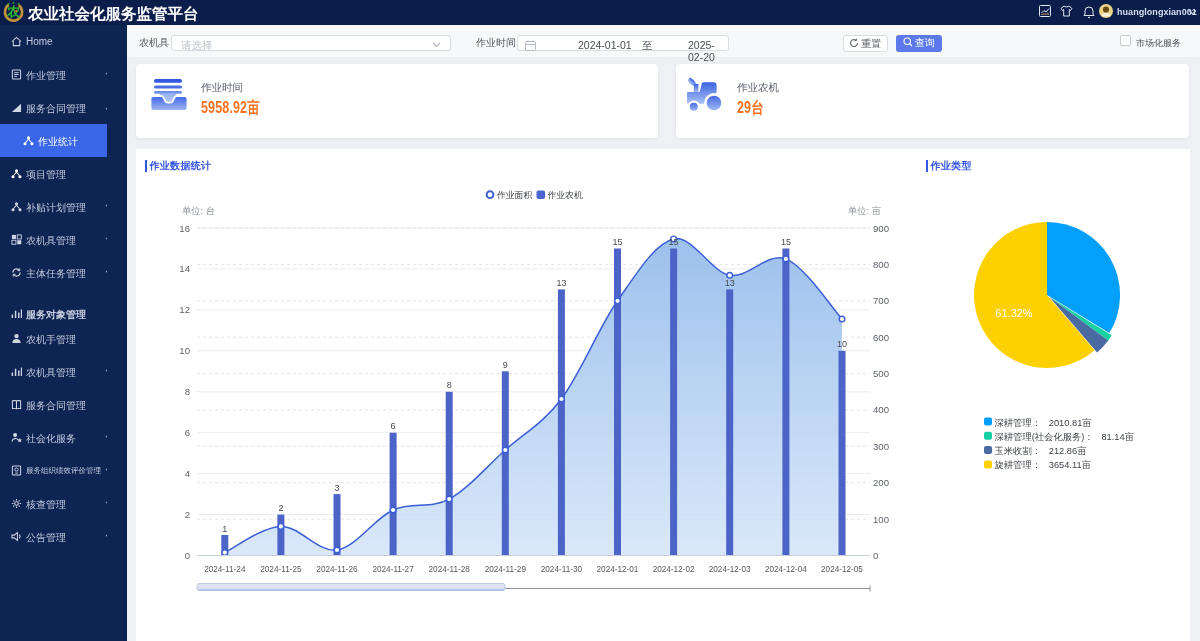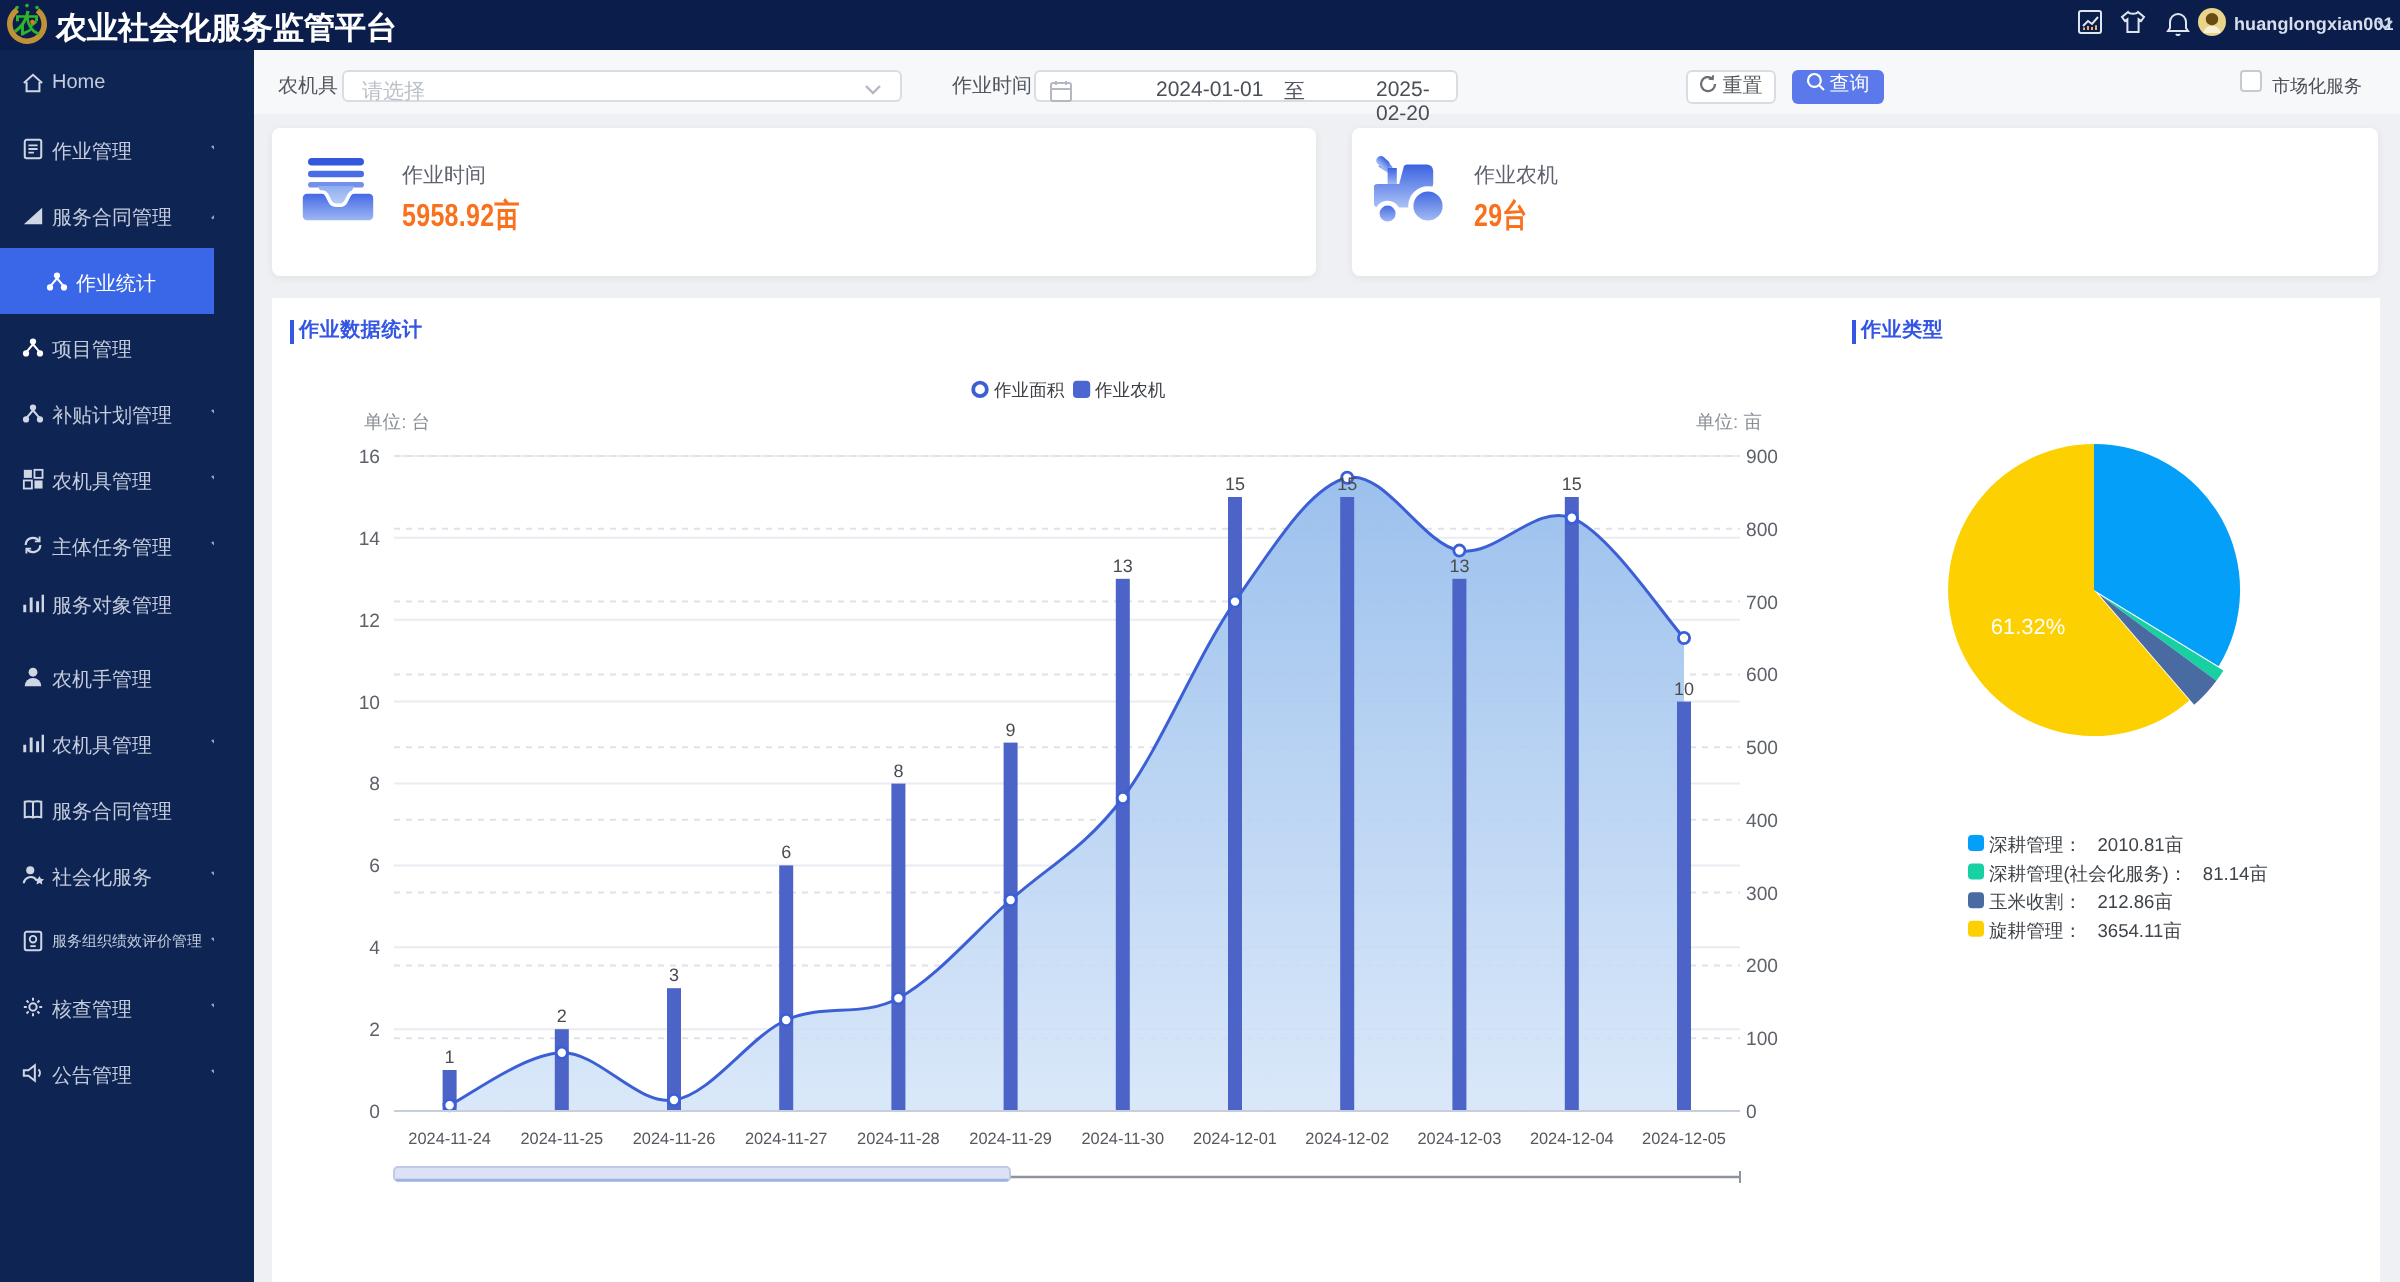--- a/index.html
+++ b/index.html
@@ -138,21 +138,21 @@
 <div class="mi" style="top:231px;">
       <svg class="ic" viewBox="0 0 12 12">
         <path d="M2 6 a4 4 0 0 1 7.4 -2 M10 6 a4 4 0 0 1 -7.4 2" fill="none" stroke="#cfd6e4" stroke-width="1.2"></path>
         <path d="M9.6 1.4 v2.6 h-2.6 M2.4 10.6 v-2.6 h2.6" fill="none" stroke="#cfd6e4" stroke-width="1"></path>
       </svg>
       <span class="txt">主体任务管理</span>
       <svg class="ar" viewBox="0 0 9 6" fill="none" stroke="#98a3bd" stroke-width="1.2">
         <path d="M1 1 L4.5 4.3 L8 1"></path>
       </svg>
     </div>
-<div class="mi" style="top:260px;">
+<div class="mi" style="top:272px;font-weight:bold;">
       <svg class="ic" viewBox="0 0 12 12">
         <path d="M1.5 11 V7 M5 11 V3 M8.5 11 V5 M11.5 11 V1.5" stroke="#cfd6e4" stroke-width="1.6"></path>
       </svg>
       <span class="txt">服务对象管理</span>
     </div>
 <div class="mi" style="top:297px;">
       <svg class="ic" viewBox="0 0 12 12">
         <circle cx="6" cy="3.4" r="2.4" fill="#cfd6e4"></circle>
         <path d="M1.5 11 a4.5 4.5 0 0 1 9 0 Z" fill="#cfd6e4"></path>
       </svg>

